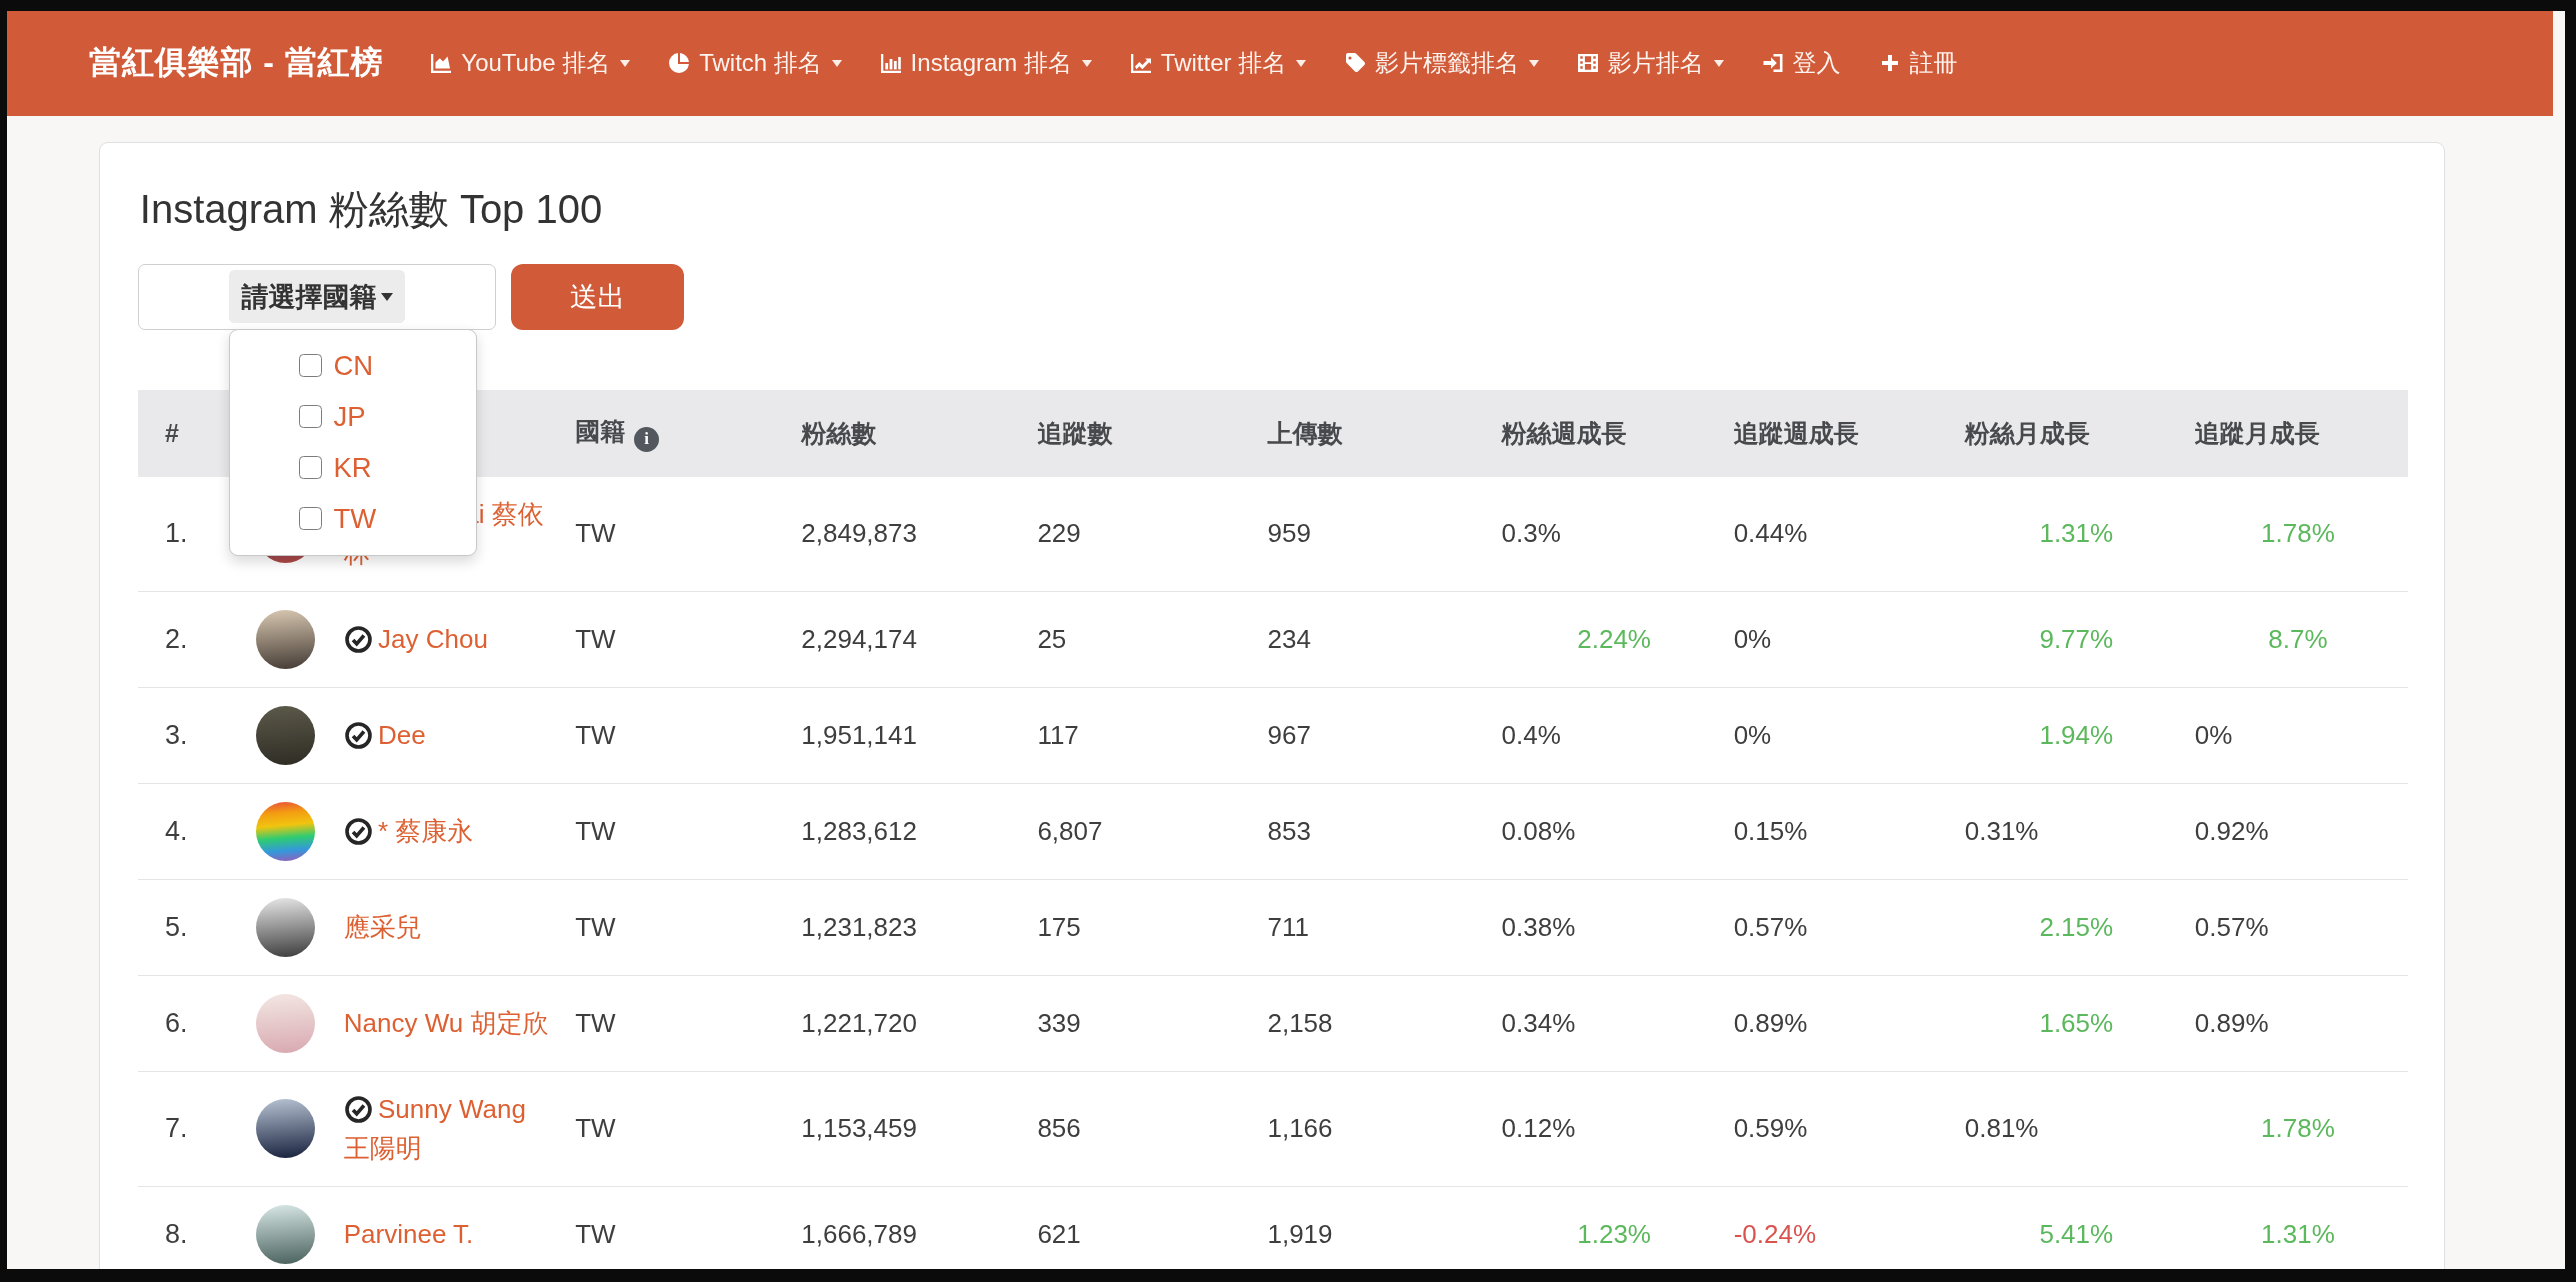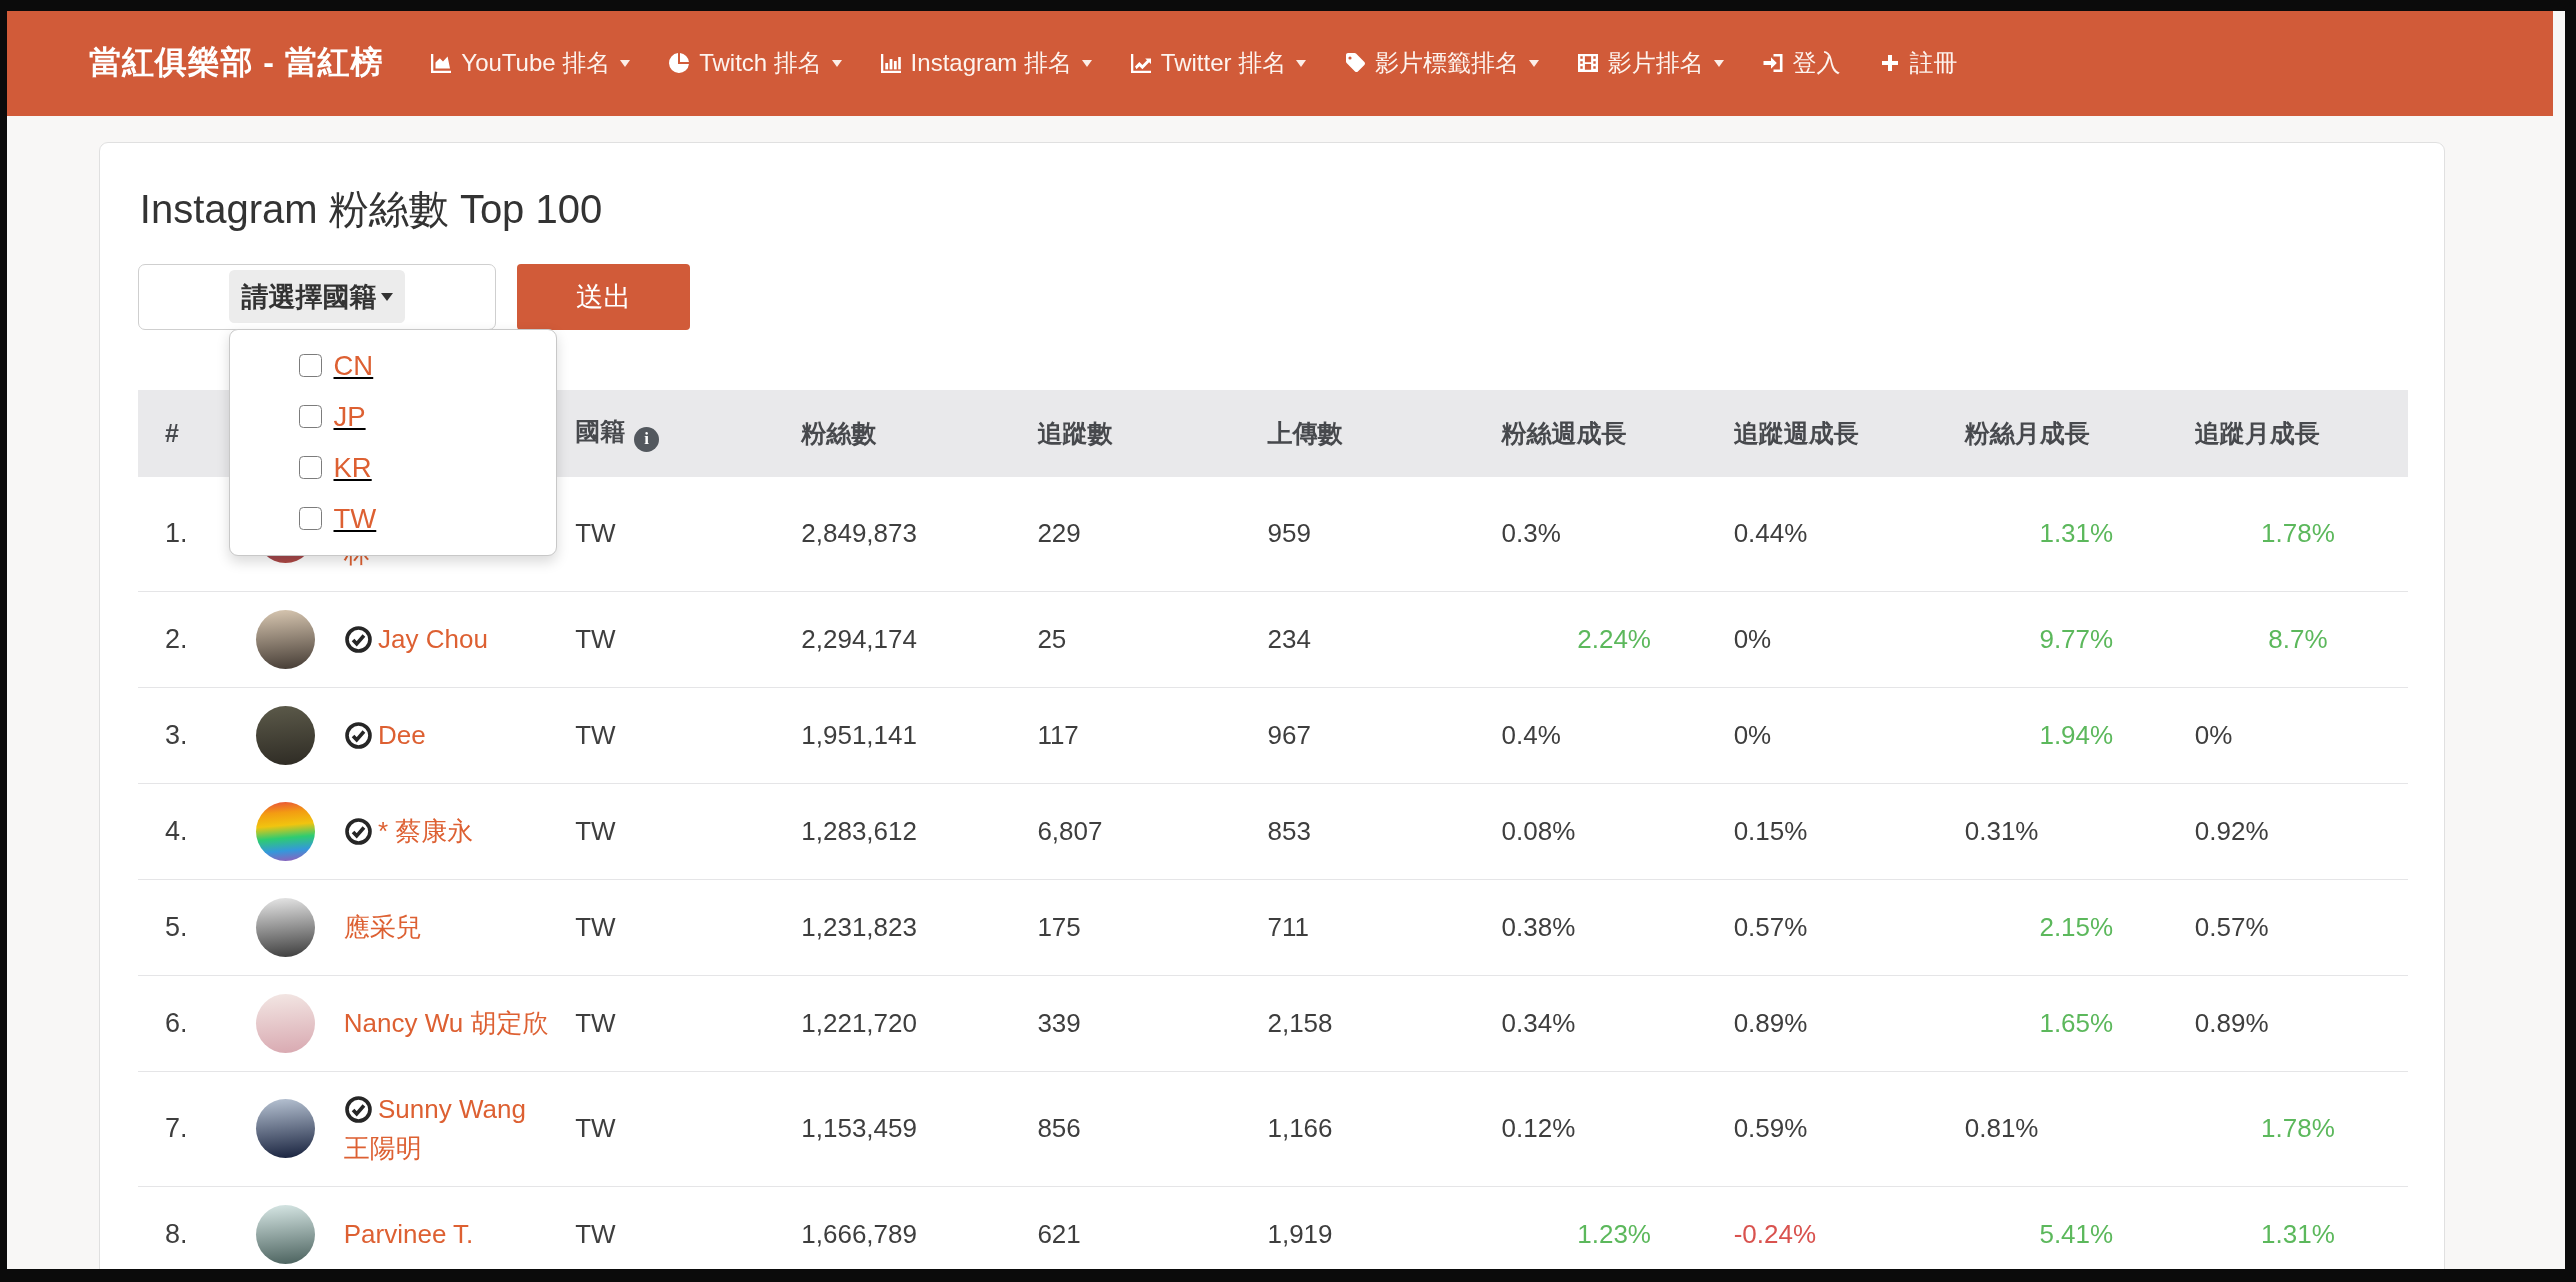--- a/index.html
+++ b/index.html
@@ -50,30 +50,30 @@
     display: flex; align-items: center; justify-content: center; gap: 4px; cursor: pointer;
   }
   .toggle-caret { width: 0; height: 0; border-left: 6.2px solid transparent; border-right: 6.2px solid transparent; border-top: 8px solid #333; }
   .kw-input {
     margin-left: 18.7px; width: 746px; box-sizing: border-box;
     border: 1.8px solid #d0d0d0; border-radius: 7px;
     font-family: inherit; font-size: 27px; color: #333; padding: 0 21px; outline: none;
   }
   .kw-input::placeholder { color: #ababab; }
   .submit-btn {
-    margin-left: 21px; width: 173px; border: none; border-radius: 4px;
+    margin-left: 15px; width: 173px; border: none; border-radius: 12px;
     background: var(--accent, #d15b39); color: #fff;
     font-family: inherit; font-size: 27.5px; cursor: pointer;
   }
 
   
   .dropdown {
-    position: absolute; left: 222px; top: 318px; width: 328px; box-sizing: border-box;
+    position: absolute; left: 222px; top: 318px; width: 248px; box-sizing: border-box;
     background: #fff; border: 0.9px solid #c8c8c8; border-radius: 9px;
-    box-shadow: 0 5.3px 12.4px rgba(0,0,0,0.15); padding: 10.7px 0; z-index: 50; text-decoration: underline;
+    box-shadow: 0 5.3px 12.4px rgba(0,0,0,0.15); padding: 10.7px 0; z-index: 50;
   }
   .dd-option { height: 51px; display: flex; align-items: center; padding-left: 69px; gap: 11.5px; cursor: pointer; }
   .dd-checkbox { width: 23px; height: 23px; box-sizing: border-box; border: 1.8px solid #7c7c7c; border-radius: 4.4px; background: #fff; flex-shrink: 0; }
   .dd-label { font-size: 27.5px; color: var(--link, #dd6032); }
 
   
   table.rank-table { margin-top: 60px; width: 2270px; border-collapse: collapse; table-layout: fixed; }
   thead th {
     background: var(--header-bg, #e9e9eb); height: 87px;
     font-size: 25px; font-weight: 700; color: #47494d; text-align: left; padding: 0;

